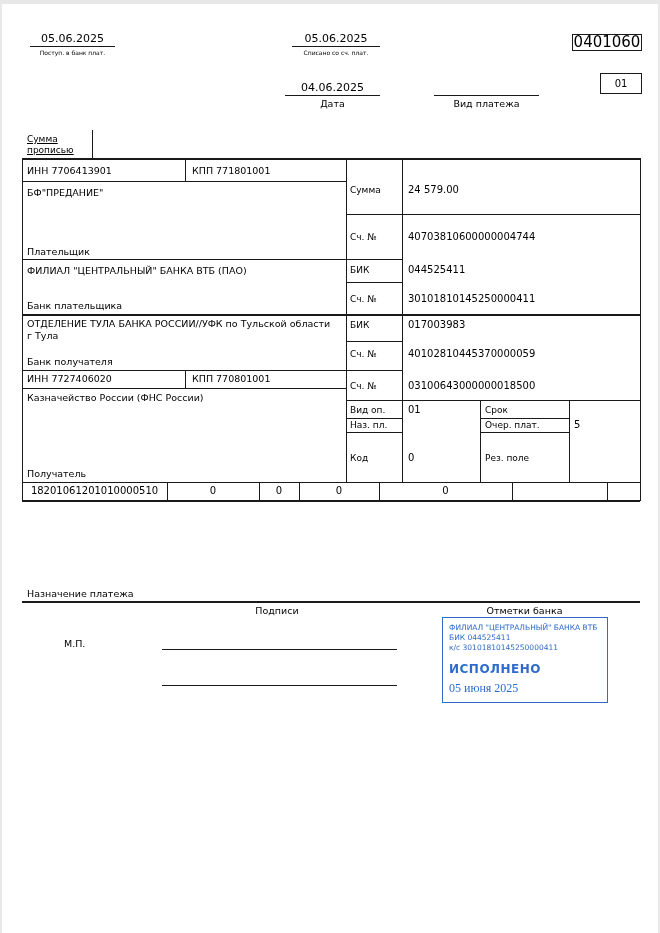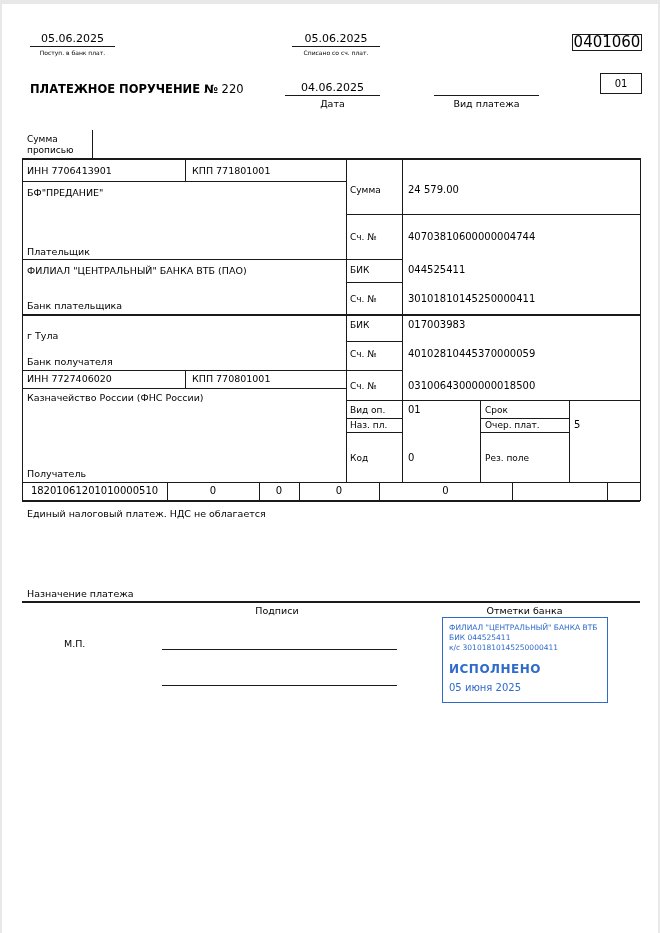--- a/index.html
+++ b/index.html
@@ -19,51 +19,47 @@
   .vl { position:absolute; width:1px;  background:#1a1a1a; }
   .thick { height:2px; }
   .box { position:absolute; border:1.5px solid #1a1a1a; text-align:center; }
   .wrap { white-space:normal; }
   .stamp {
     position:absolute; left:440px; top:613px; width:166px; height:86px;
     border:1.5px solid #2f6bcb; color:#2f6bcb; box-sizing:border-box;
     padding:5px 6px; font-size:7.5px; line-height:10px;
   }
   .stamp .status { font-size:12px; font-weight:bold; margin-top:11px; letter-spacing:0.5px; }
-  .stamp .sdate  { margin-top:9px; font-size:10px; }
+  .stamp .sdate  { margin-top:9px; font-size:12px;font-family:Liberation Serif, serif; }
 </style>
 </head>
 <body>
 
 <div class="page">
 
   <div class="t sz11 ctr" style="left:28px; top:28px; width:85px;">05.06.2025</div>
   <i class="hl" style="left:28px; top:42px; width:85px;"></i>
   <div class="t tiny ctr" style="left:28px; top:45px; width:85px;">Поступ. в банк плат.</div>
 
   <div class="t sz11 ctr" style="left:290px; top:28px; width:88px;">05.06.2025</div>
   <i class="hl" style="left:290px; top:42px; width:88px;"></i>
   <div class="t tiny ctr" style="left:290px; top:45px; width:88px;">Списано со сч. плат.</div>
 
   <div class="box sz10" style="left:570px; top:30px; width:68px; height:15px; line-height:15px; font-size:15px;">0401060</div>
 
-  <div class="t sz11" style="left:28px; top:79px; font-size:11.5px;">
-    <span class="b">ПЛАТЕЖНОЕ ПОРУЧЕНИЕ №</span>
-    <span>220</span>
-  </div>
   <div class="t sz11 ctr" style="left:283px; top:77px; width:95px;">04.06.2025</div>
   <i class="hl" style="left:283px; top:91px; width:95px;"></i>
   <div class="t ctr" style="left:283px; top:94px; width:95px;">Дата</div>
 
   <i class="hl" style="left:432px; top:91px; width:105px;"></i>
   <div class="t ctr" style="left:432px; top:94px; width:105px;">Вид платежа</div>
 
   <div class="box sz10" style="left:598px; top:69px; width:40px; height:19px; line-height:19px; font-size:10px;">01</div>
 
-  <div class="t sz9 wrap" style="left:25px; top:130px; width:58px;">Сумма прописью</div>
+  <div class="t sz9 wrap" style="left:25px; top:130px; width:58px;text-decoration:underline;">Сумма прописью</div>
   <i class="vl" style="left:90px; top:126px; height:29px;"></i>
   <i class="hl thick" style="left:20px; top:154px; width:618px;"></i>
 
   <i class="vl" style="left:20px;  top:154px; height:343px;"></i>
   <i class="vl" style="left:344px; top:154px; height:324px;"></i>
   <i class="vl" style="left:400px; top:154px; height:324px;"></i>
   <i class="vl" style="left:638px; top:154px; height:343px;"></i>
 
   <div class="t" style="left:25px; top:161px;">ИНН 7706413901</div>
   <div class="t" style="left:190px; top:161px;">КПП 771801001</div>
@@ -85,20 +81,21 @@
   <div class="t" style="left:25px; top:296px;">Банк плательщика</div>
 
   <div class="t sz9" style="left:348px; top:261px;">БИК</div>
   <div class="t sz10" style="left:406px; top:260px;">044525411</div>
   <i class="hl" style="left:344px; top:278px; width:56px;"></i>
 
   <div class="t sz9" style="left:348px; top:290px;">Сч. №</div>
   <div class="t sz10" style="left:406px; top:289px;">30101810145250000411</div>
   <i class="hl thick" style="left:20px; top:310px; width:618px;"></i>
 
+  <div class="t" style="left:25px; top:314px;">ОТДЕЛЕНИЕ ТУЛА БАНКА РОССИИ//УФК по Тульской области</div>
   <div class="t" style="left:25px; top:326px;">г Тула</div>
   <div class="t" style="left:25px; top:352px;">Банк получателя</div>
 
   <div class="t sz9" style="left:348px; top:316px;">БИК</div>
   <div class="t sz10" style="left:406px; top:315px;">017003983</div>
   <i class="hl" style="left:344px; top:337px; width:56px;"></i>
 
   <div class="t sz9" style="left:348px; top:345px;">Сч. №</div>
   <div class="t sz10" style="left:406px; top:344px;">40102810445370000059</div>
   <i class="hl" style="left:20px; top:366px; width:380px;"></i>
@@ -144,21 +141,20 @@
   <i class="vl" style="left:605px; top:478px; height:19px;"></i>
 
   <div class="t sz10 ctr" style="left:20px;  top:481px; width:145px;">18201061201010000510</div>
   <div class="t sz10 ctr" style="left:165px; top:481px; width:92px;">0</div>
   <div class="t sz10 ctr" style="left:257px; top:481px; width:40px;">0</div>
   <div class="t sz10 ctr" style="left:297px; top:481px; width:80px;">0</div>
   <div class="t sz10 ctr" style="left:377px; top:481px; width:133px;">0</div>
   <div class="t sz10 ctr" style="left:510px; top:481px; width:95px;"></div>
   <div class="t sz10 ctr" style="left:605px; top:481px; width:33px;"></div>
 
-  <div class="t" style="left:25px; top:504px;">Единый налоговый платеж. НДС не облагается</div>
   <div class="t" style="left:25px; top:584px;">Назначение платежа</div>
   <i class="hl thick" style="left:20px; top:597px; width:618px;"></i>
 
   <div class="t ctr" style="left:220px; top:601px; width:110px;">Подписи</div>
   <div class="t ctr" style="left:460px; top:601px; width:125px;">Отметки банка</div>
 
   <div class="t" style="left:62px; top:634px;">М.П.</div>
   <i class="hl" style="left:160px; top:645px; width:235px;"></i>
   <i class="hl" style="left:160px; top:681px; width:235px;"></i>
 

